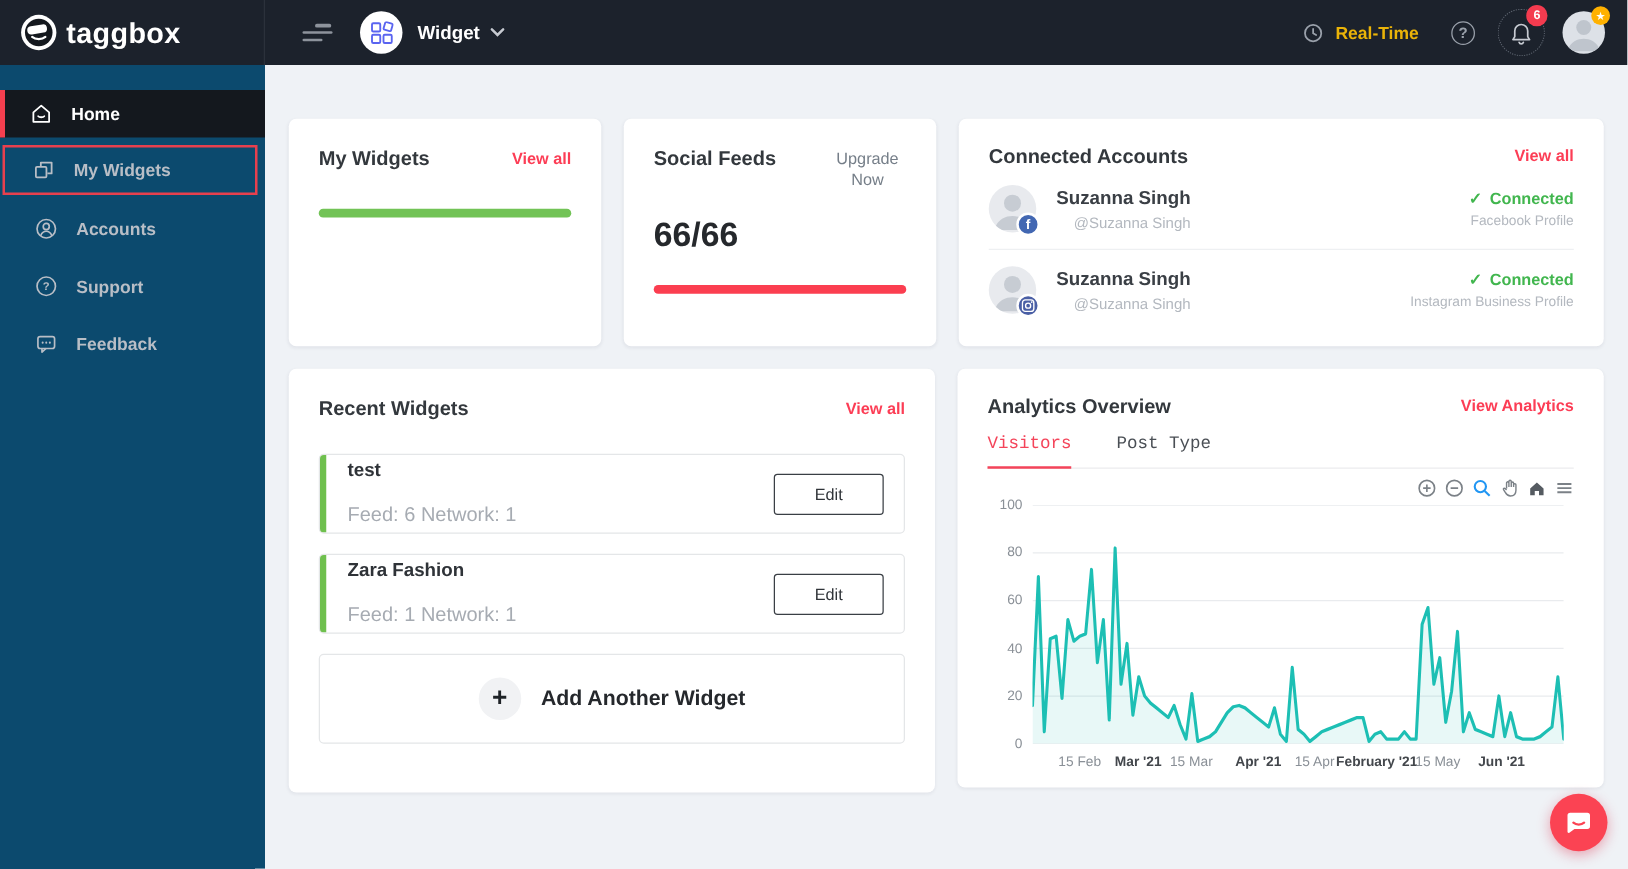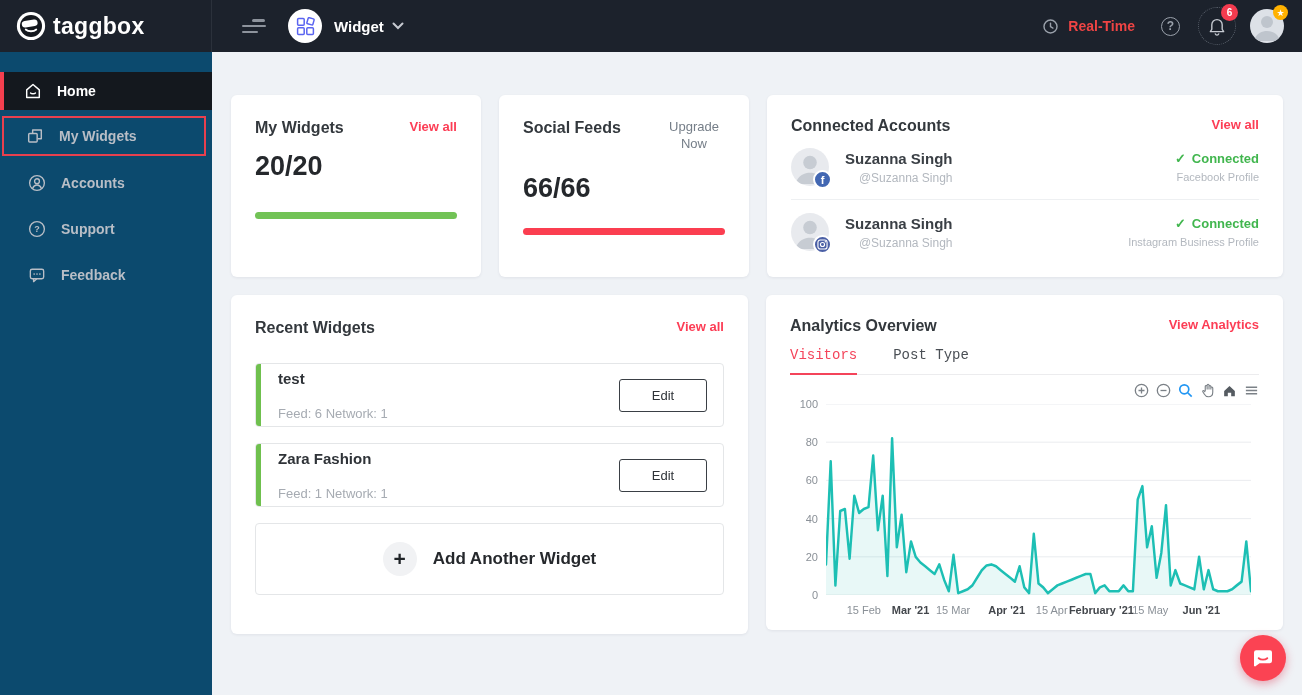--- a/index.html
+++ b/index.html
@@ -17,21 +17,21 @@
   .topbar-main { flex:1; display:flex; align-items:center; justify-content:space-between; padding:0 18px 0 30px; }
   .tb-group { display:flex; align-items:center; }
   .menu-lines { width:24px; height:14px; display:flex; flex-direction:column; justify-content:space-between; cursor:pointer; }
   .menu-lines div { height:2.5px; background:#8d939c; border-radius:2px; }
   .menu-lines .l1 { width:13px; margin-left:10px; }
   .menu-lines .l2 { width:24px; }
   .menu-lines .l3 { width:16px; }
   .widget-circle { width:34px; height:34px; border-radius:50%; background:#fff; display:flex; align-items:center; justify-content:center; margin-left:22px; cursor:pointer; }
   .widget-label { color:#fff; font-size:15px; font-weight:bold; margin-left:12px; }
   .chev { margin-left:8px; }
-  .realtime { display:flex; align-items:center; gap:9px; color:#ef4444; font-size:14px; font-weight:bold; }
+  .realtime { display:flex; align-items:center; gap:9px; color:#eab308; font-size:14px; font-weight:bold; }
   .help-circle { width:19px; height:19px; border-radius:50%; border:1.6px solid #9aa1ab; color:#9aa1ab; font-size:12px; font-weight:bold; display:flex; align-items:center; justify-content:center; margin-left:26px; cursor:pointer; }
   .bell-wrap { width:38px; height:38px; border:1px dotted #59606b; border-radius:50%; display:flex; align-items:center; justify-content:center; margin-left:18px; position:relative; cursor:pointer; }
   .bell-badge { position:absolute; top:-4px; right:-3px; min-width:17px; height:17px; border-radius:50%; background:#f43b4f; color:#fff; font-size:10px; font-weight:bold; display:flex; align-items:center; justify-content:center; }
   .avatar { width:34px; height:34px; border-radius:50%; background:#dde1e7; margin-left:14px; position:relative; cursor:pointer; }
   .avatar-clip { width:34px; height:34px; border-radius:50%; overflow:hidden; }
   .star-badge { position:absolute; top:-4px; right:-4px; width:15px; height:15px; border-radius:50%; background:#ffb100; color:#fff; font-size:9px; display:flex; align-items:center; justify-content:center; }
   
   .sidebar { position:absolute; top:52px; left:0; width:212px; height:643px; background:#0c4a6e; z-index:10; padding-top:20px; }
   .side-item { display:flex; align-items:center; gap:15px; height:38px; padding-left:28px; color:#b9bec6; font-size:14px; font-weight:bold; cursor:pointer; margin-bottom:6px; }
   .side-item svg { flex:0 0 auto; }
@@ -67,21 +67,21 @@
   .acct-info { margin-left:16px; }
   .acct-name { font-size:15px; font-weight:bold; color:#3a3f45; }
   .acct-handle { font-size:12px; color:#b3b8bf; margin-top:4px;text-align:right; }
   .acct-status { margin-left:auto; text-align:right; }
   .status-line { color:#41b64e; font-size:13px; font-weight:bold; display:flex; align-items:center; justify-content:flex-end; gap:6px; }
   .status-sub { color:#b3b8bf; font-size:11px; margin-top:5px; }
   
   .widget-item { display:flex; align-items:center; border:1px solid #e4e6e8; border-radius:4px; height:64px; margin-top:16px; position:relative; padding:0 16px 0 22px; overflow:hidden; background:#fff; }
   .accent-bar { position:absolute; left:0; top:0; bottom:0; width:5px; background:#6fc04e; }
   .widget-name { font-size:15px; font-weight:bold; color:#2f3338; }
-  .widget-meta { font-size:13px; color:#a6abb2; margin-top:19px; }
+  .widget-meta { font-size:16px; color:#a6abb2; margin-top:19px; }
   .edit-btn { margin-left:auto; width:88px; height:33px; border:1px solid #3a3f45; border-radius:3px; background:#fff; font-size:13px; color:#2f3338; cursor:pointer; font-family:"Liberation Sans",sans-serif; }
   .add-box { margin-top:16px; border:1px solid #e4e6e8; border-radius:4px; height:72px; display:flex; align-items:center; justify-content:center; gap:16px; cursor:pointer; background:#fff; }
   .plus-circle { width:34px; height:34px; border-radius:50%; background:#f1f2f4; font-size:21px; display:flex; align-items:center; justify-content:center; color:#1f2327; font-weight:bold; }
   .add-label { font-size:17px; font-weight:bold; color:#25282c; }
   
   .tabs { display:flex; gap:36px; margin-top:12px; border-bottom:1px solid #ececee; }
   .tab { font-size:14px; padding-bottom:10px; color:#4a4f55; cursor:pointer;font-family:Liberation Mono, monospace; }
   .tab.active { color:#f4445a; border-bottom:2px solid #f4445a; margin-bottom:-1px; font-weight:normal; }
   .chart-toolbar { display:flex; justify-content:flex-end; align-items:center; gap:7px; margin-top:7px; height:16px; }
   .chart-toolbar span { display:flex; cursor:pointer; }
@@ -209,21 +209,20 @@
 </aside>
 
 <main class="content">
   <div class="row1">
 
     <section class="card card-a">
       <div class="card-head">
         <span class="card-title">My Widgets</span>
         <a class="link-red">View all</a>
       </div>
-      <div class="big-count">20/20</div>
       <div class="bar bar-green"></div>
     </section>
 
     <section class="card card-b">
       <div class="card-head">
         <span class="card-title">Social Feeds</span>
         <a class="muted-link">Upgrade Now</a>
       </div>
       <div class="big-count">66/66</div>
       <div class="bar bar-red"></div>

